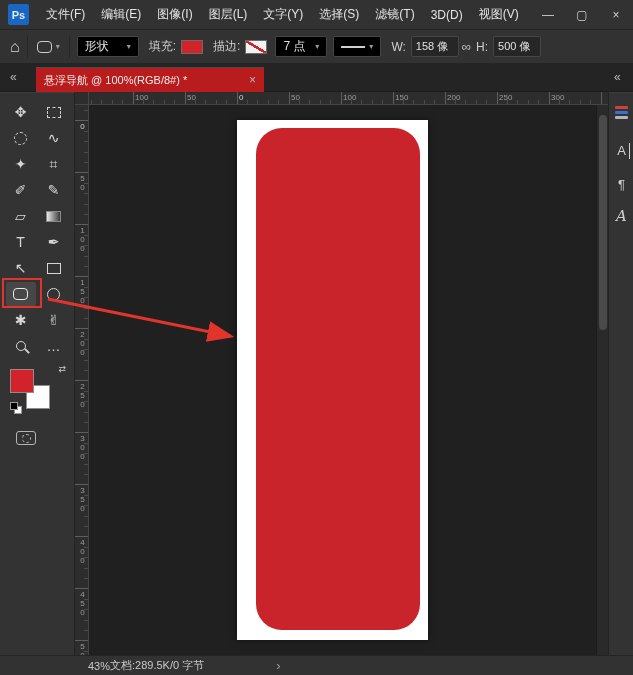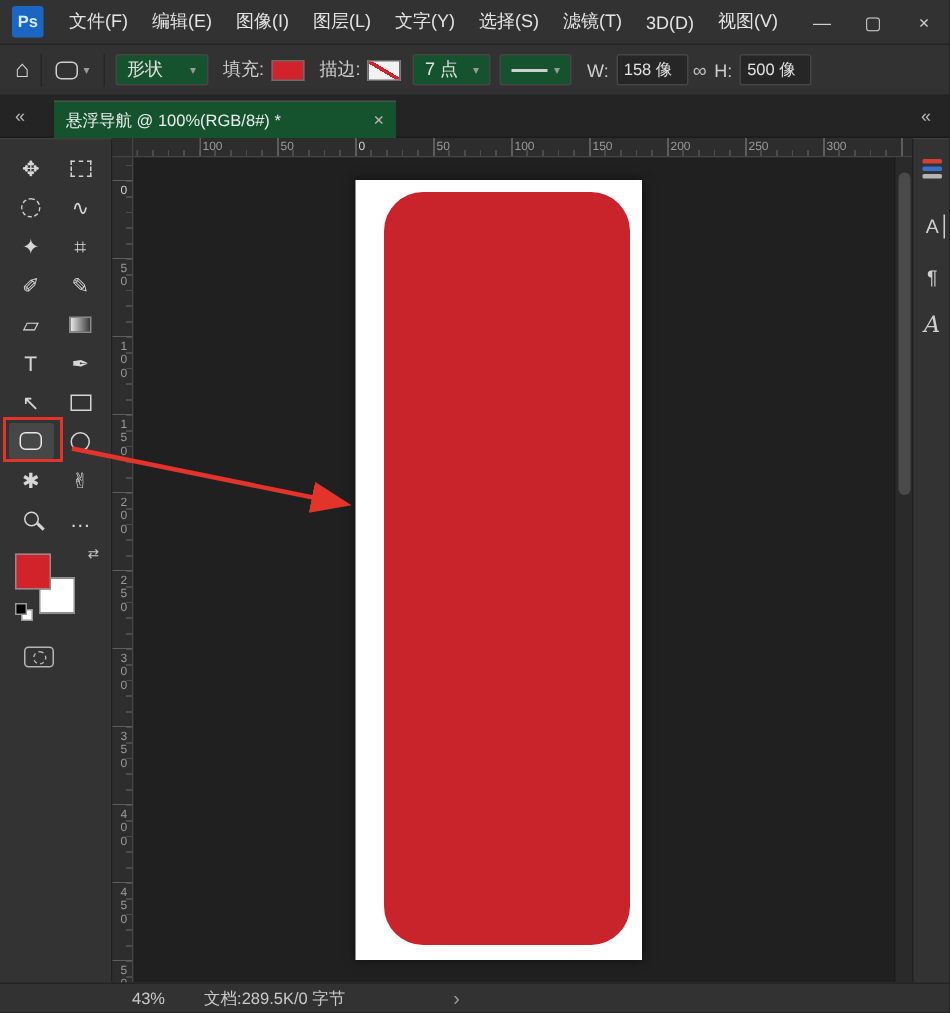--- a/index.html
+++ b/index.html
@@ -14,34 +14,34 @@
   .win-controls{margin-left:auto;display:flex;height:30px}
   .win-btn{width:34px;height:30px;display:flex;align-items:center;justify-content:center;color:#cfcfcf;font-size:12px}
 
   
   .optionsbar{position:absolute;left:0;top:30px;width:633px;height:34px;background:#323232;border-bottom:1px solid #242424;display:flex;align-items:center;padding-left:10px}
   .vsep{width:1px;height:22px;background:#262626;margin:0 7px}
   .home{color:#d6d6d6;font-size:16px}
   .tool-preset{display:flex;align-items:center;padding:0 2px}
   .mini-rrect{width:15px;height:12px;border:1.5px solid #cfcfcf;border-radius:4px;display:inline-block}
   .caret{color:#9a9a9a;font-size:8px;margin-left:4px}
-  .combo{height:21px;background:#14532d;border:1px solid #454545;border-radius:2px;display:flex;align-items:center;padding:0 7px;color:#e0e0e0;font-size:12px}
+  .combo{height:21px;background:#000000;border:1px solid #454545;border-radius:2px;display:flex;align-items:center;padding:0 7px;color:#e0e0e0;font-size:12px}
   .lbl{color:#cfcfcf;font-size:12px;margin:0 5px 0 10px;white-space:nowrap}
   .swatch{width:22px;height:14px;border:1px solid #6b6b6b}
   .swatch.stroke{background-color:#f2f2f2;background-image:linear-gradient(to top right,transparent 44%,#d2232a 44%,#d2232a 56%,transparent 56%)}
   .line-sample{width:26px;height:2px;background:#cfcfcf;display:inline-block}
   .field{width:48px;height:21px;background:#262626;border:1px solid #454545;border-radius:2px;color:#e0e0e0;font-size:11px;padding:0 4px;font-family:"Liberation Sans","DejaVu Sans",sans-serif}
   .link{color:#bdbdbd;font-size:13px;margin:0 3px}
 
   
   .tabrow{position:absolute;left:0;top:64px;width:633px;height:28px;background:#242424;border-bottom:1px solid #1b1b1b}
   .collapse{position:absolute;top:6px;color:#bdbdbd;font-size:12px}
   .collapse.left{left:10px}
   .collapse.right{left:614px}
-  .doc-tab{position:absolute;left:36px;top:3px;width:228px;height:25px;background:#14532d;border-top:1px solid #4d4d4d;display:flex;align-items:center;padding:0 8px}
+  .doc-tab{position:absolute;left:36px;top:3px;width:228px;height:25px;background:#b91c1c;border-top:1px solid #4d4d4d;display:flex;align-items:center;padding:0 8px}
   .tab-title{color:#ececec;font-size:11px;white-space:nowrap;overflow:hidden;flex:1}
   .tab-close{color:#b8b8b8;margin-left:6px;font-size:12px}
 
   
   .tools{position:absolute;left:0;top:92px;width:75px;height:563px;background:#333333;border-right:1px solid #222;border-top:1px solid #3e3e3e}
   .toolgrid{display:grid;grid-template-columns:33px 33px;grid-auto-rows:26px;padding:6px 0 0 4px;justify-items:center;align-items:center}
   .tool{width:30px;height:24px;display:flex;align-items:center;justify-content:center;color:#d6d6d6;font-size:14px;border-radius:2px}
   .tool.selected{background:#474747}
   .i-dashrect{width:14px;height:11px;border:1px dashed #d0d0d0}
   .i-dashellipse{width:13px;height:13px;border:1px dashed #d0d0d0;border-radius:50%}
@@ -84,21 +84,21 @@
   .cbars{width:13px;height:15px;display:flex;flex-direction:column;gap:2px;justify-content:center}
   .cbar{height:3px;border-radius:1px}
   .cbar.r{background:#d2403a}.cbar.b{background:#3a6fd2}.cbar.g{background:#b5b5b5}
   .char-a{position:relative;font-size:13px}
   .char-a::after{content:"";position:absolute;right:-4px;top:0;bottom:-1px;border-right:1px solid #cfcfcf}
   .glyphs-a{font-family:"DejaVu Serif","Liberation Serif",serif;font-style:italic;font-size:15px}
 
   
   .statusbar{position:absolute;left:0;top:655px;width:633px;height:20px;background:#323232;border-top:1px solid #242424;display:flex;align-items:center;font-size:11px;color:#c9c9c9}
   .zoom-field{margin-left:88px}
-  .doc-info{margin-left:26px;white-space:nowrap}
+  .doc-info{white-space:nowrap}
   .status-chevron{margin-left:72px;color:#9d9d9d;font-size:13px}
 
   
   .annot-box{position:absolute;left:2px;top:278px;width:40px;height:30px;border:2px solid #e2342b;z-index:60}
   .annot-arrow{position:absolute;left:0;top:0;z-index:59;pointer-events:none}
 </style>
 </head>
 <body>
 
 <div class="app">

